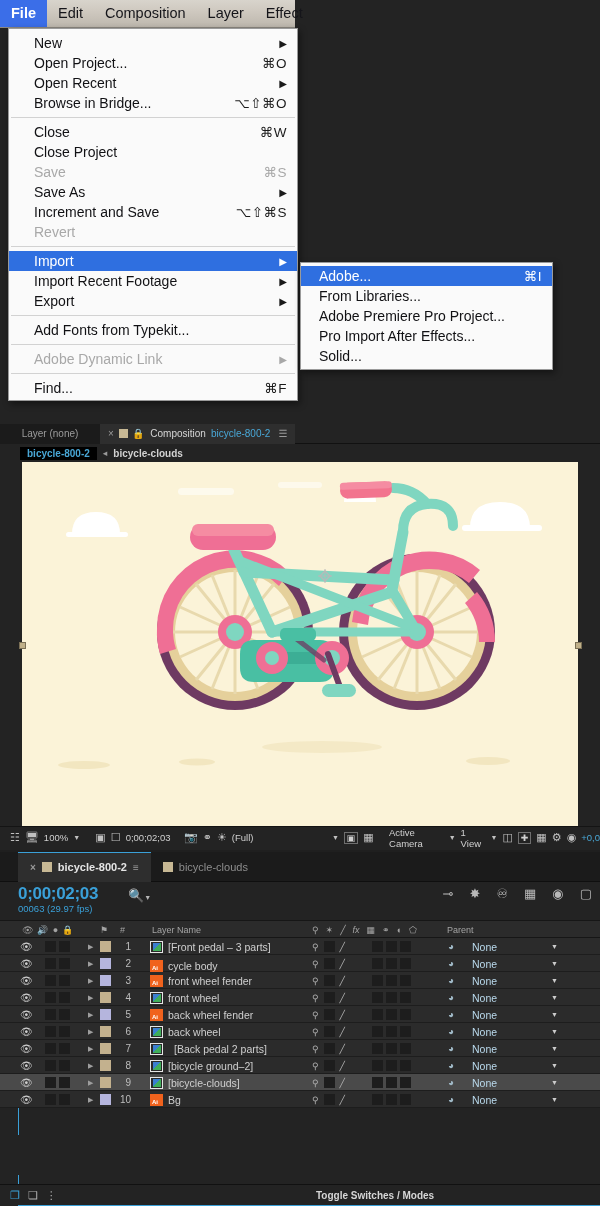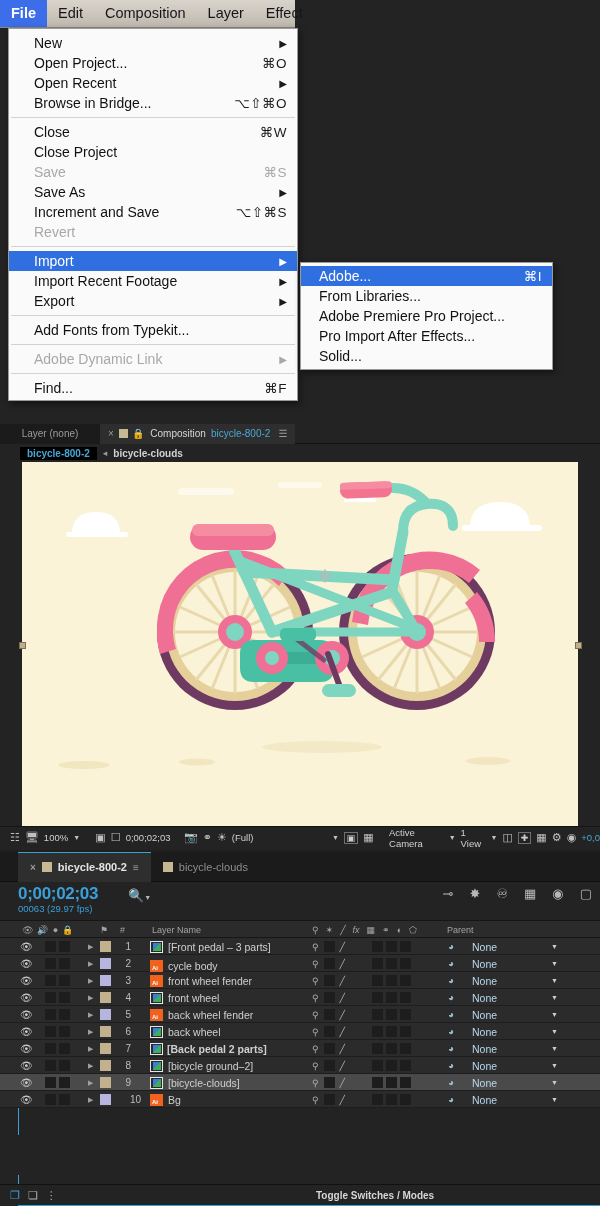--- a/index.html
+++ b/index.html
@@ -818,21 +818,21 @@
           </div>
           <div class="cell" style="left:88px;">
             <span class="tri">▶</span>
           </div>
           <div class="cell" style="left:100px;">
             <span class="lsw" style="background:#c3b18e"></span>
           </div>
           <div class="cell" style="left:117px;">
             <span class="lnum">7</span>
           </div>
-          <div class="cell" style="left:150px; gap:4px;font-weight:bold;">
+          <div class="cell" style="left:150px; gap:11px;">
             <span class="ltype film">
               <span class="inner" style="background:linear-gradient(135deg,#3a7fd0 50%,#3fae5a 50%)"></span>
             </span>
             <span class="lname">[Back pedal 2 parts]</span>
           </div>
           <div class="cell" style="left:312px; gap:5px;">
             <span class="sw-cell">⚲</span>
             <span class="sqbox"></span>
             <span class="sw-cell">╱</span>
           </div>
@@ -938,21 +938,21 @@
           <div class="cell" style="left:45px; gap:3px;">
             <span class="sqbox"></span>
             <span class="sqbox"></span>
           </div>
           <div class="cell" style="left:88px;">
             <span class="tri">▶</span>
           </div>
           <div class="cell" style="left:100px;">
             <span class="lsw" style="background:#b5b5dd"></span>
           </div>
-          <div class="cell" style="left:127px;justify-content:flex-end;">
+          <div class="cell" style="left:117px;justify-content:flex-end;">
             <span class="lnum">10</span>
           </div>
           <div class="cell" style="left:150px; gap:5px;">
             <span class="ltype ai">
               <span style="position:absolute;left:1px;top:4px;font-size:6px;color:#fff;font-weight:bold;">Ai</span>
             </span>
             <span class="lname">Bg</span>
           </div>
           <div class="cell" style="left:312px; gap:5px;">
             <span class="sw-cell">⚲</span>

